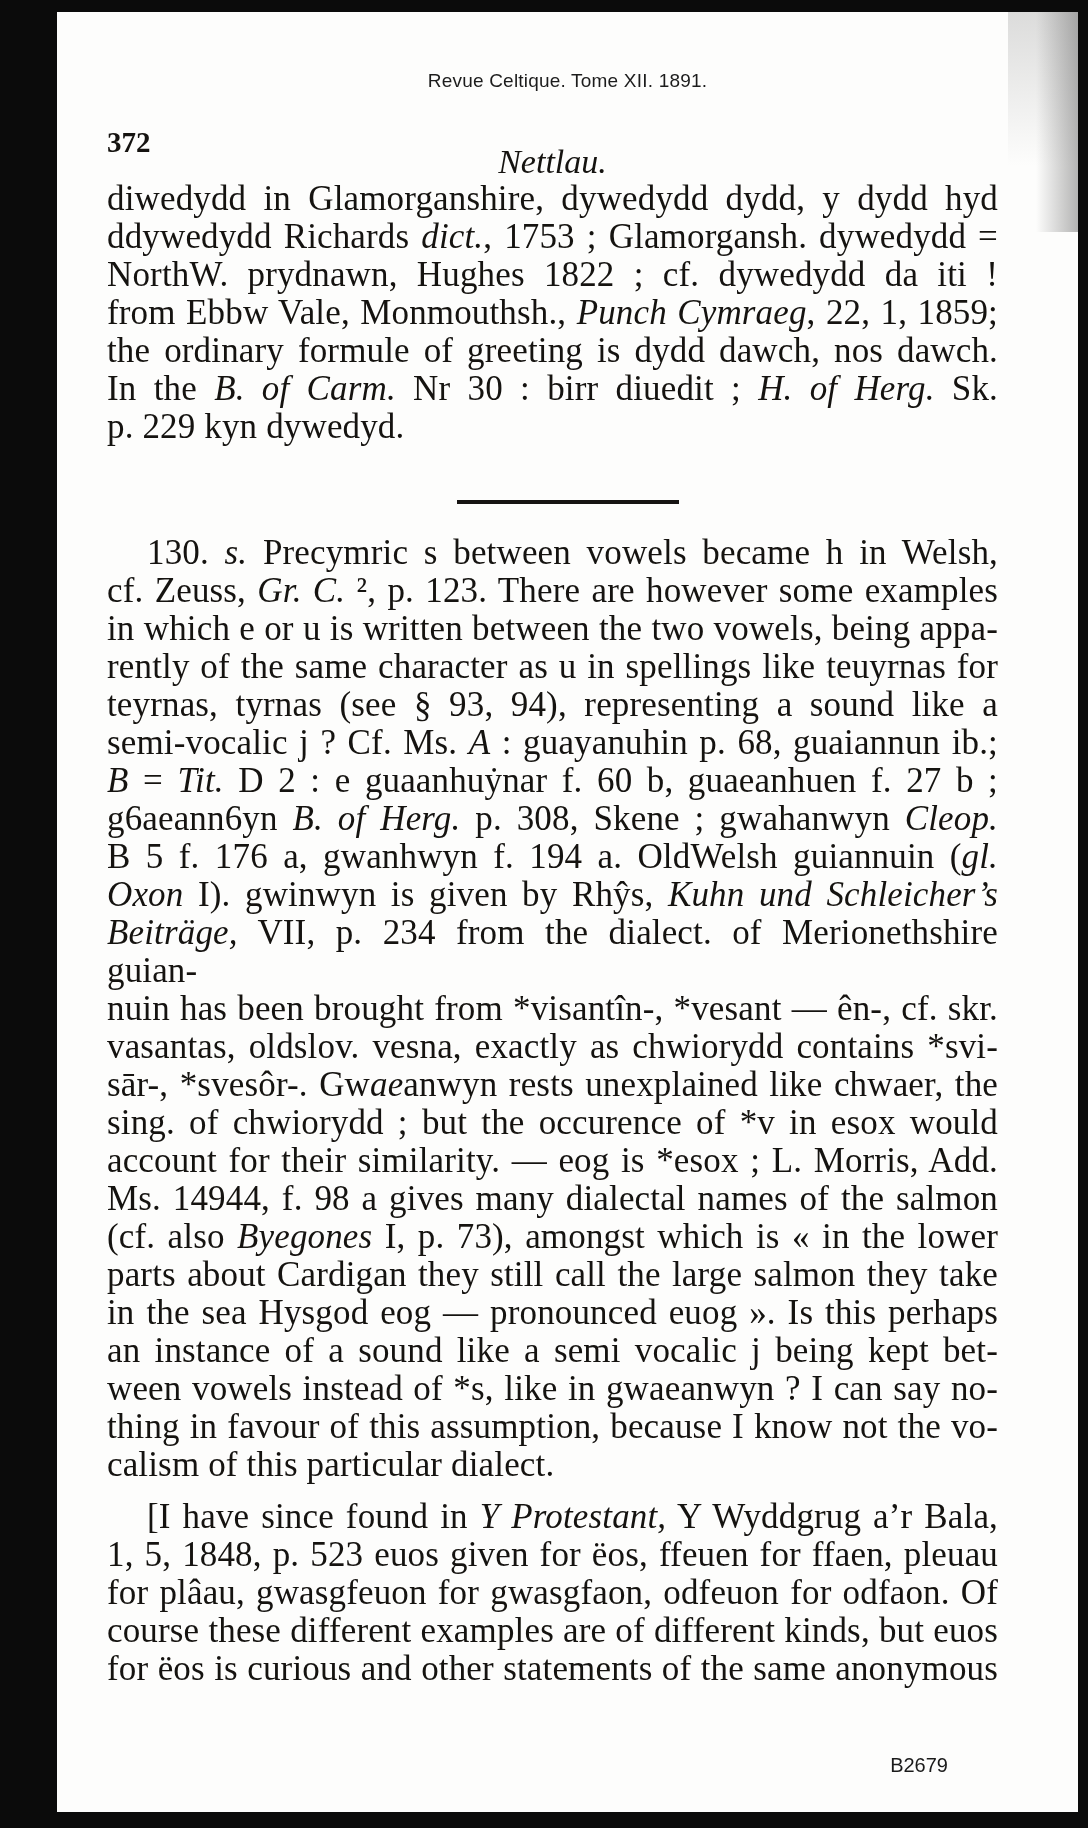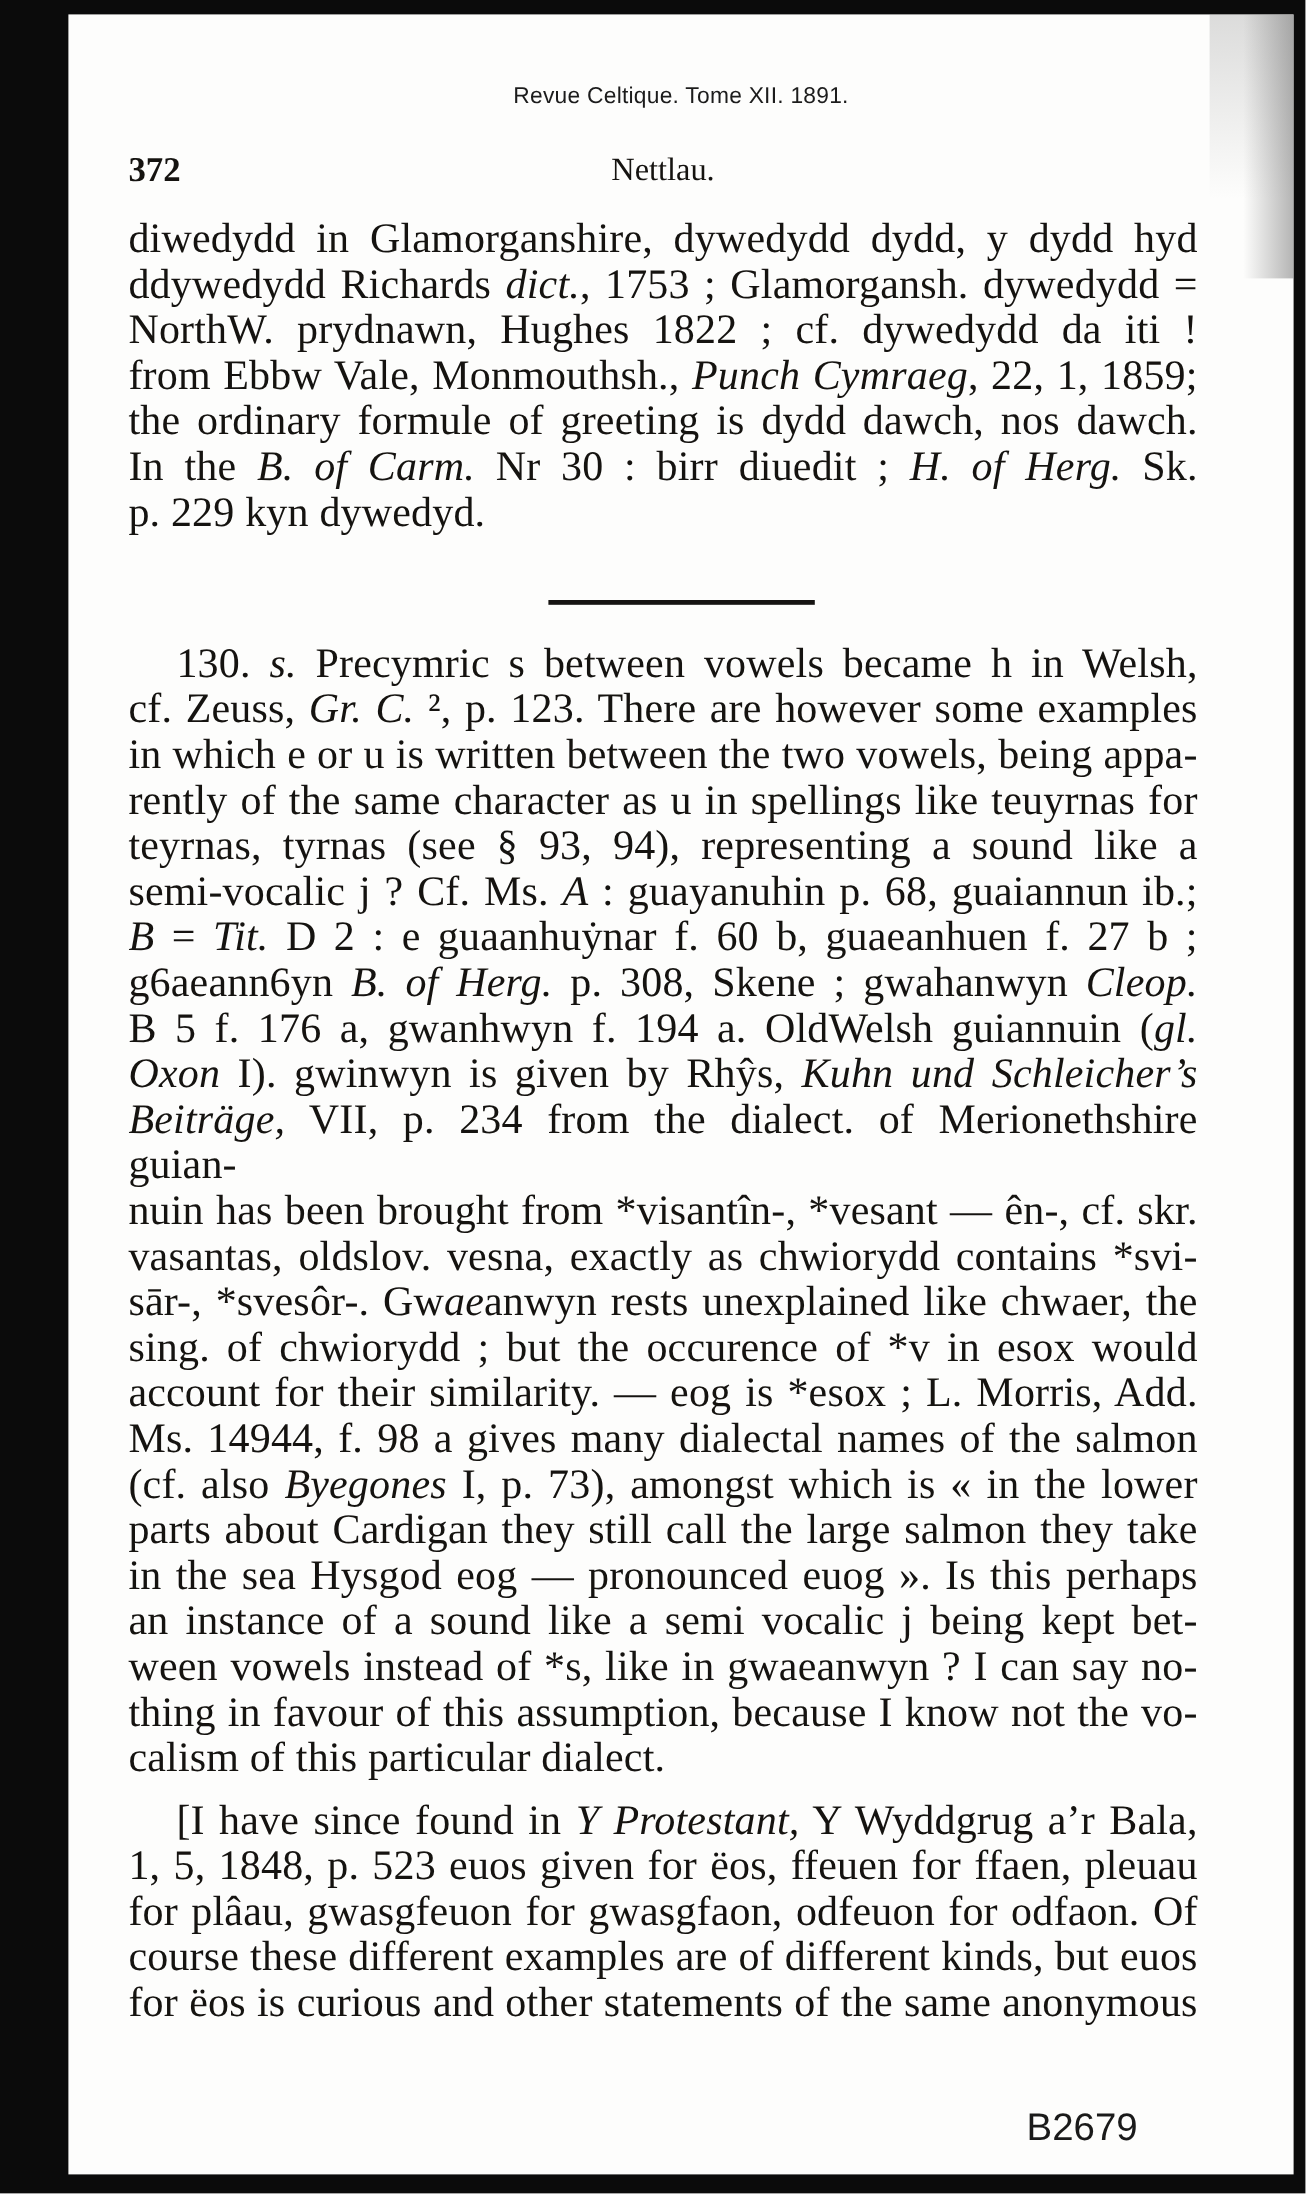--- a/index.html
+++ b/index.html
@@ -39,23 +39,24 @@
     position:relative;
     margin:34px 80px 0 50px;
     height:40px;
   }
   .page-number{
     position:absolute;left:0;top:0;
     font-size:29px;
     font-weight:bold;
   }
   .running-head{
-    position:absolute;left:0;right:0;top:0;
+    position:absolute;left:0;right:0;top:17px;
     text-align:center;
-    font-size:27px;
+    font-style:italic;
+    font-size:34px;
   }
   .body-text{
     margin:14px 80px 0 50px;
     font-size:35px;
     line-height:38px;
     letter-spacing:.15px;
   }
   .line{
     text-align:justify;
     text-align-last:justify;
@@ -68,21 +69,21 @@
     height:4px;
     background:#161412;
     margin:54px auto 30px auto;
   }
   .para.block-2{ margin-top:0; }
   .footer-code{
     position:absolute;
     right:130px;
     top:1742px;
     font-family:"Liberation Sans","DejaVu Sans",sans-serif;
-    font-size:32px;
+    font-size:20px;
     color:#1a1a1a;
   }
   i{ font-style:italic; }
 </style>
 </head>
 <body>
 
 <div class="scan-frame">
   <div class="page">
 

